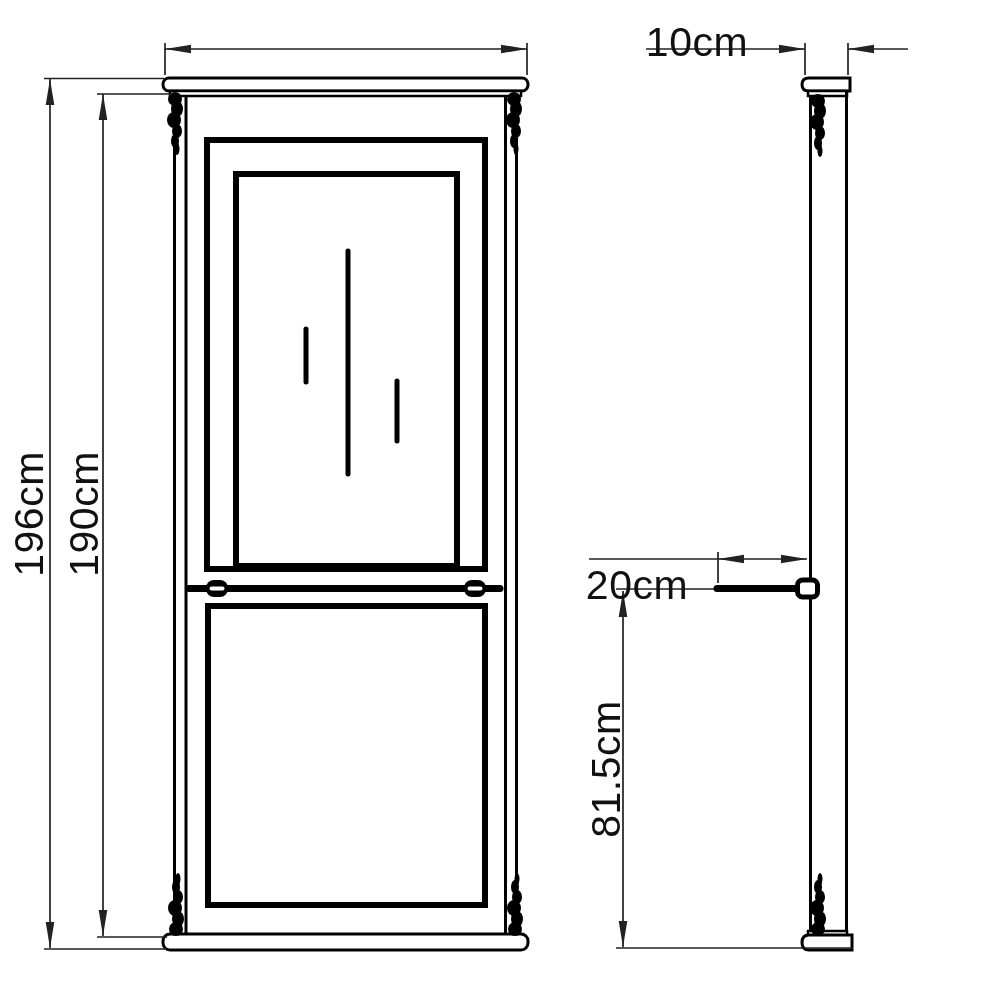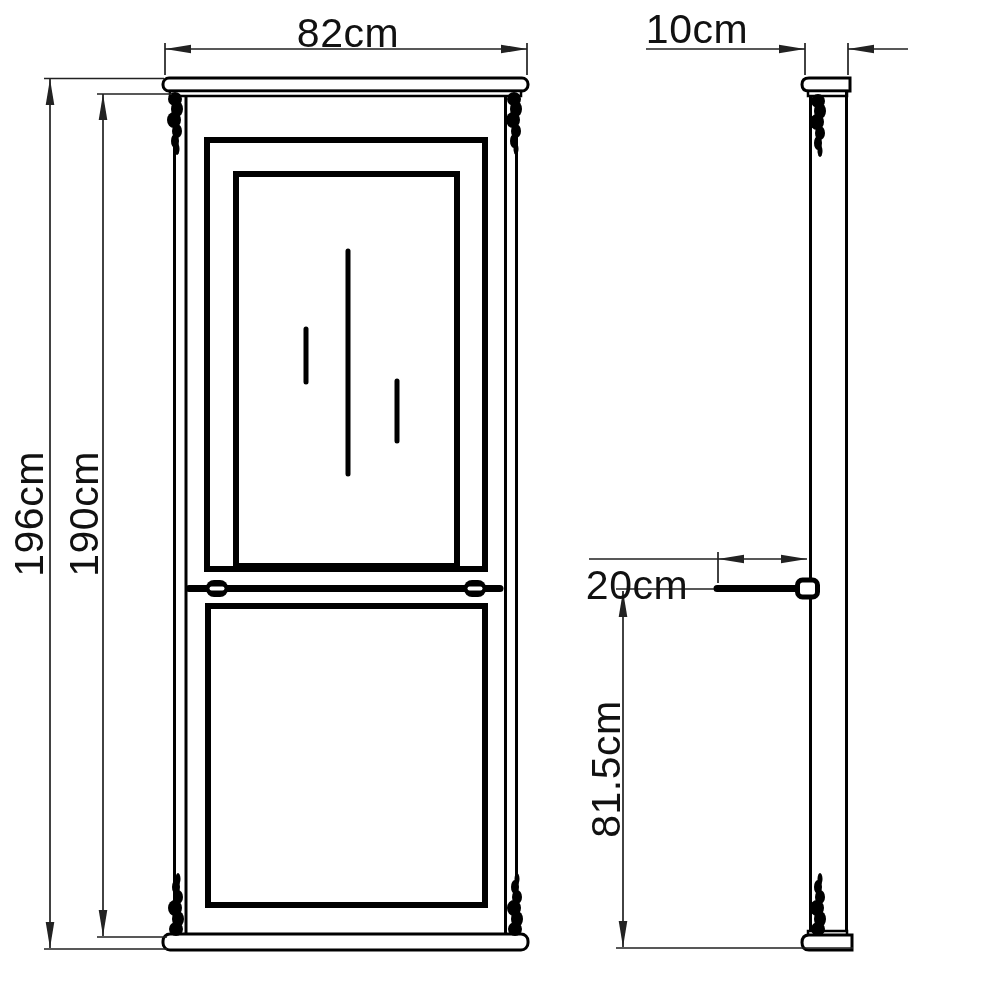--- a/index.html
+++ b/index.html
@@ -127,23 +127,22 @@
       <polygon class="arw" points="807,559 781,554.7 781,563.3"></polygon>
     </g>
 
     <g>
       <path class="thin" d="M623,591 V947 M616,589 H714 M616,948 H853"></path>
       <polygon class="arw" points="623,591 618.7,617 627.3,617"></polygon>
       <polygon class="arw" points="623,947 618.7,921 627.3,921"></polygon>
     </g>
   </svg>
 
-  <div class="lbl" style="left:255px;top:11px;width:186px;">82cm</div>
 
-  <div class="lbl" style="left:610px;top:7px;width:174px;">10cm</div>
+  <div class="lbl" style="left:610px;top:20px;width:174px;">10cm</div>
 
   <div class="lbl vert" style="left:-46px;top:492px;width:150px;">196cm</div>
 
   <div class="lbl vert" style="left:9px;top:492px;width:150px;">190cm</div>
 
   <div class="lbl" style="left:556px;top:517px;width:162px;margin-top:46px;">20cm</div>
 
   <div class="lbl vert" style="left:519px;top:747px;width:174px;">81.5cm</div>
 
 </div>

